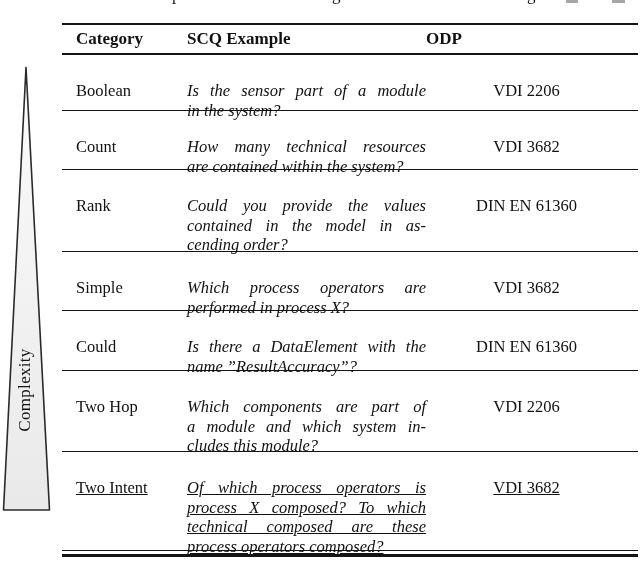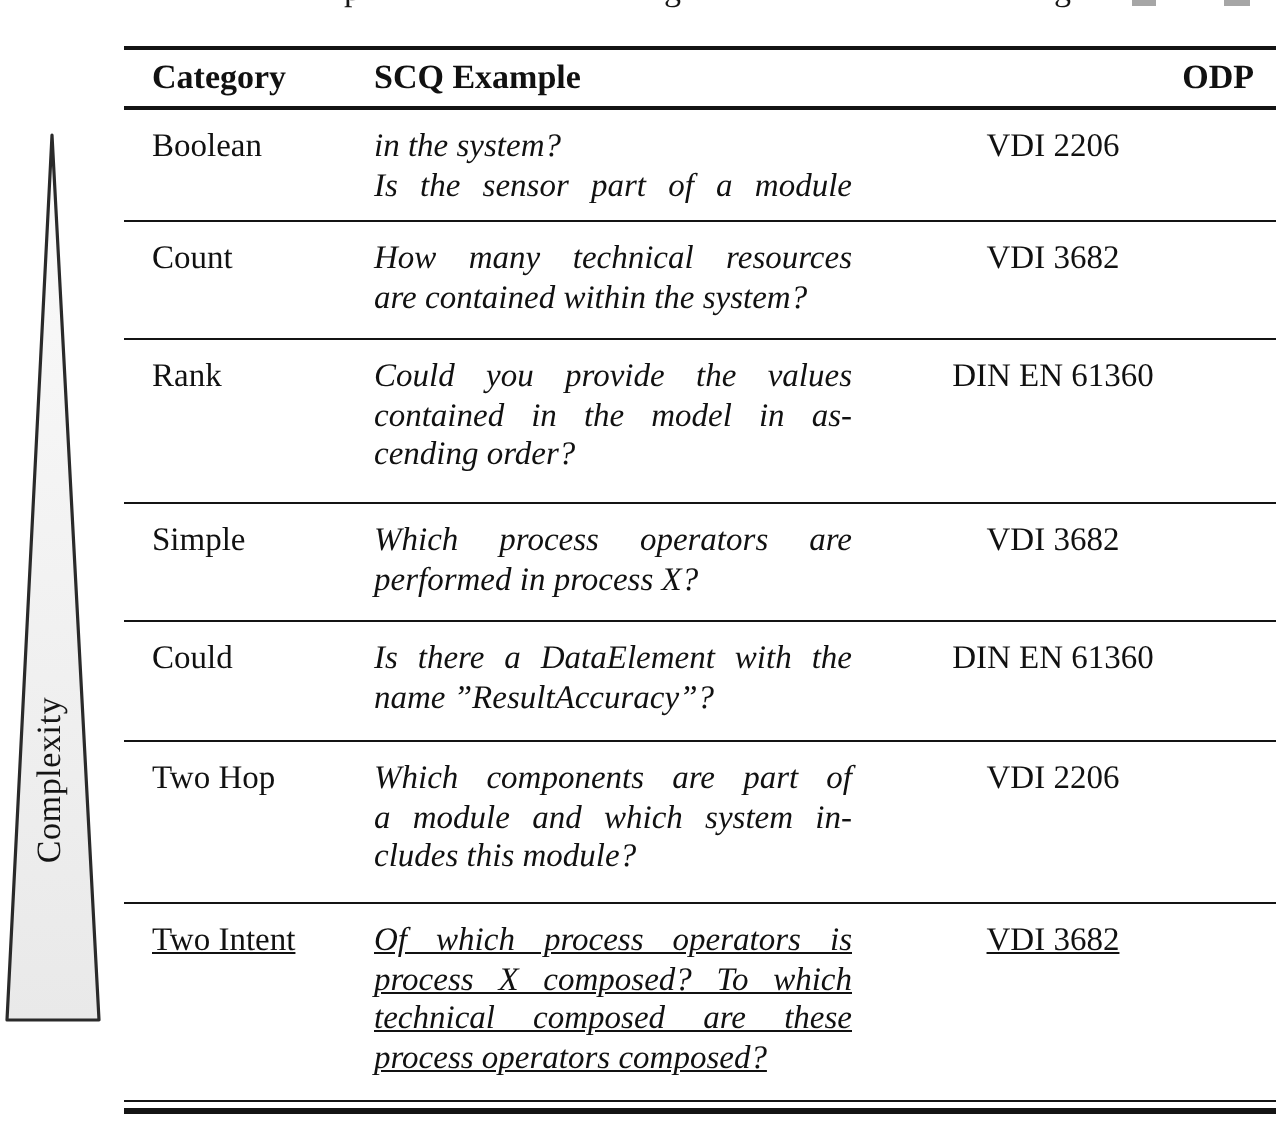--- a/index.html
+++ b/index.html
@@ -24,26 +24,26 @@
 
   
   .paper-table{position:absolute;left:62px;top:23px;width:576px;}
   .thead{
     display:grid;grid-template-columns:125px 239px 1fr;
     border-top:2.5px solid #141414;border-bottom:2px solid #141414;
     height:32px;box-sizing:border-box;align-items:center;
     font-weight:bold;font-size:17px;
   }
   .th-cat{padding-left:14px;}
-  .th-odp{text-align:right;padding-right:11px;font-family:Liberation Serif, serif;}
+  .th-odp{padding-right:11px;font-family:Liberation Serif, serif;}
 
   .row{
     display:grid;grid-template-columns:125px 239px 1fr;
     border-bottom:1.6px solid #141414;box-sizing:border-box;
-    padding-top:8px;font-size:16.5px;line-height:19.5px;
+    padding-top:26px;font-size:16.5px;line-height:19.5px;
   }
   .row:nth-child(1){height:56px;}
   .row:nth-child(2){height:59px;}
   .row:nth-child(3){height:82px;}
   .row:nth-child(4){height:59px;}
   .row:nth-child(5){height:60px;}
   .row:nth-child(6){height:81px;}
   .row:nth-child(7){height:99px;text-decoration:underline;}
 
   .cat-cell{padding-left:14px;}
@@ -81,22 +81,22 @@
   <div class="paper-table">
     <div class="thead">
       <div class="th-cat">Category</div>
       <div class="th-ex">SCQ Example</div>
       <div class="th-odp">ODP</div>
     </div>
     <div id="tbody">
   <div class="row">
     <div class="cat-cell">Boolean</div>
     <div class="ex-cell">
+            <div class="jline just">Is the sensor part of a module</div>
             <div class="jline">in the system?</div>
-            <div class="jline just">Is the sensor part of a module</div>
           </div>
     <div class="odp-cell">VDI 2206</div>
   </div>
 
   <div class="row">
     <div class="cat-cell">Count</div>
     <div class="ex-cell">
             <div class="jline just">How many technical resources</div>
             <div class="jline">are contained within the system?</div>
           </div>

